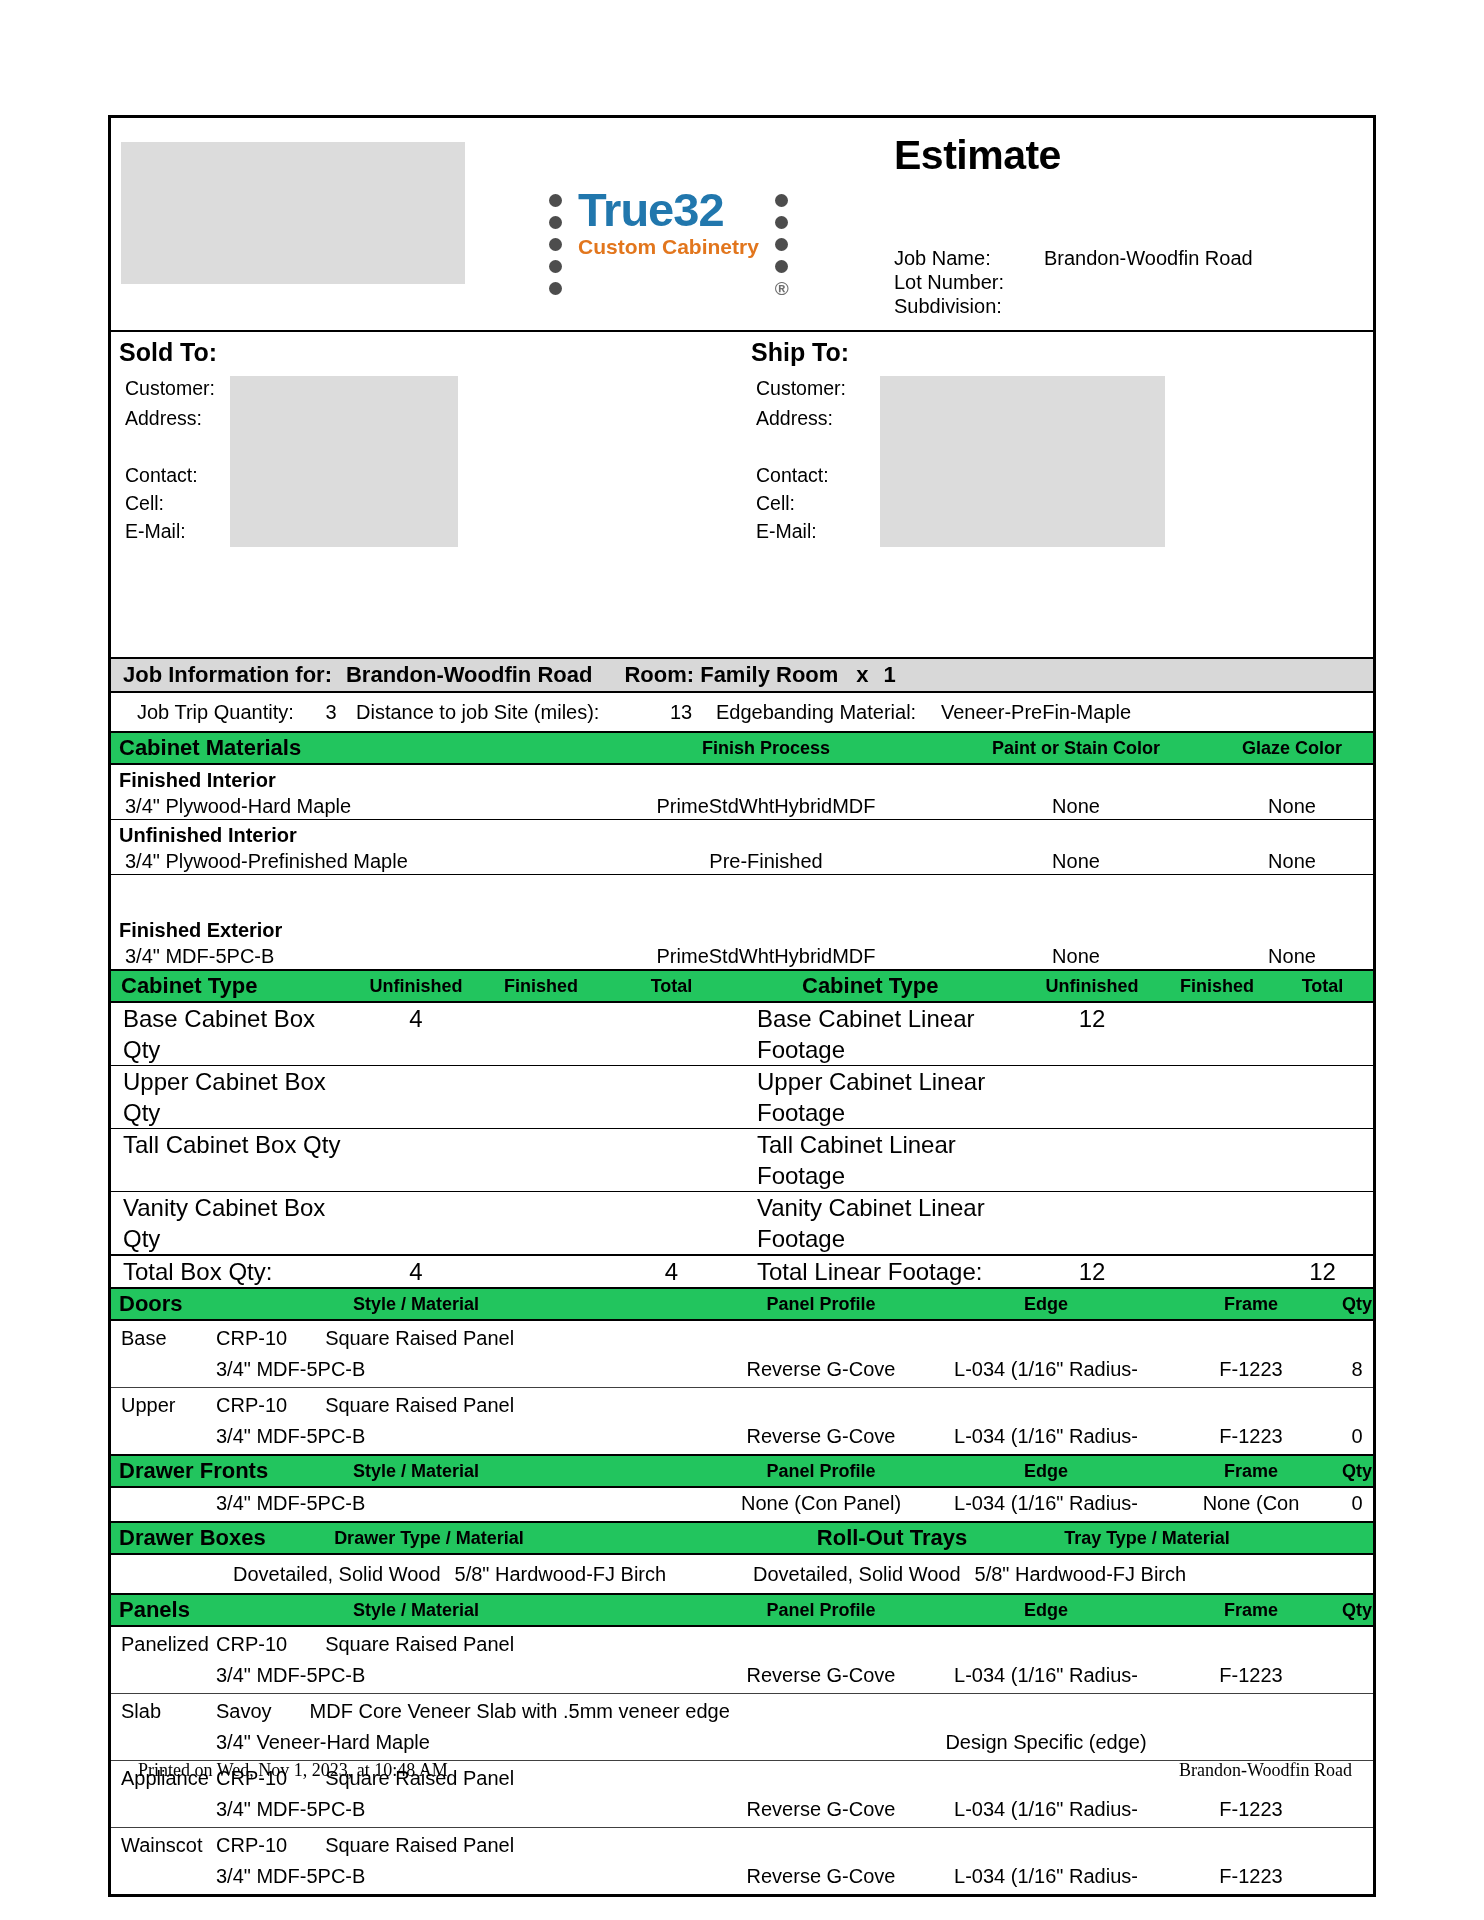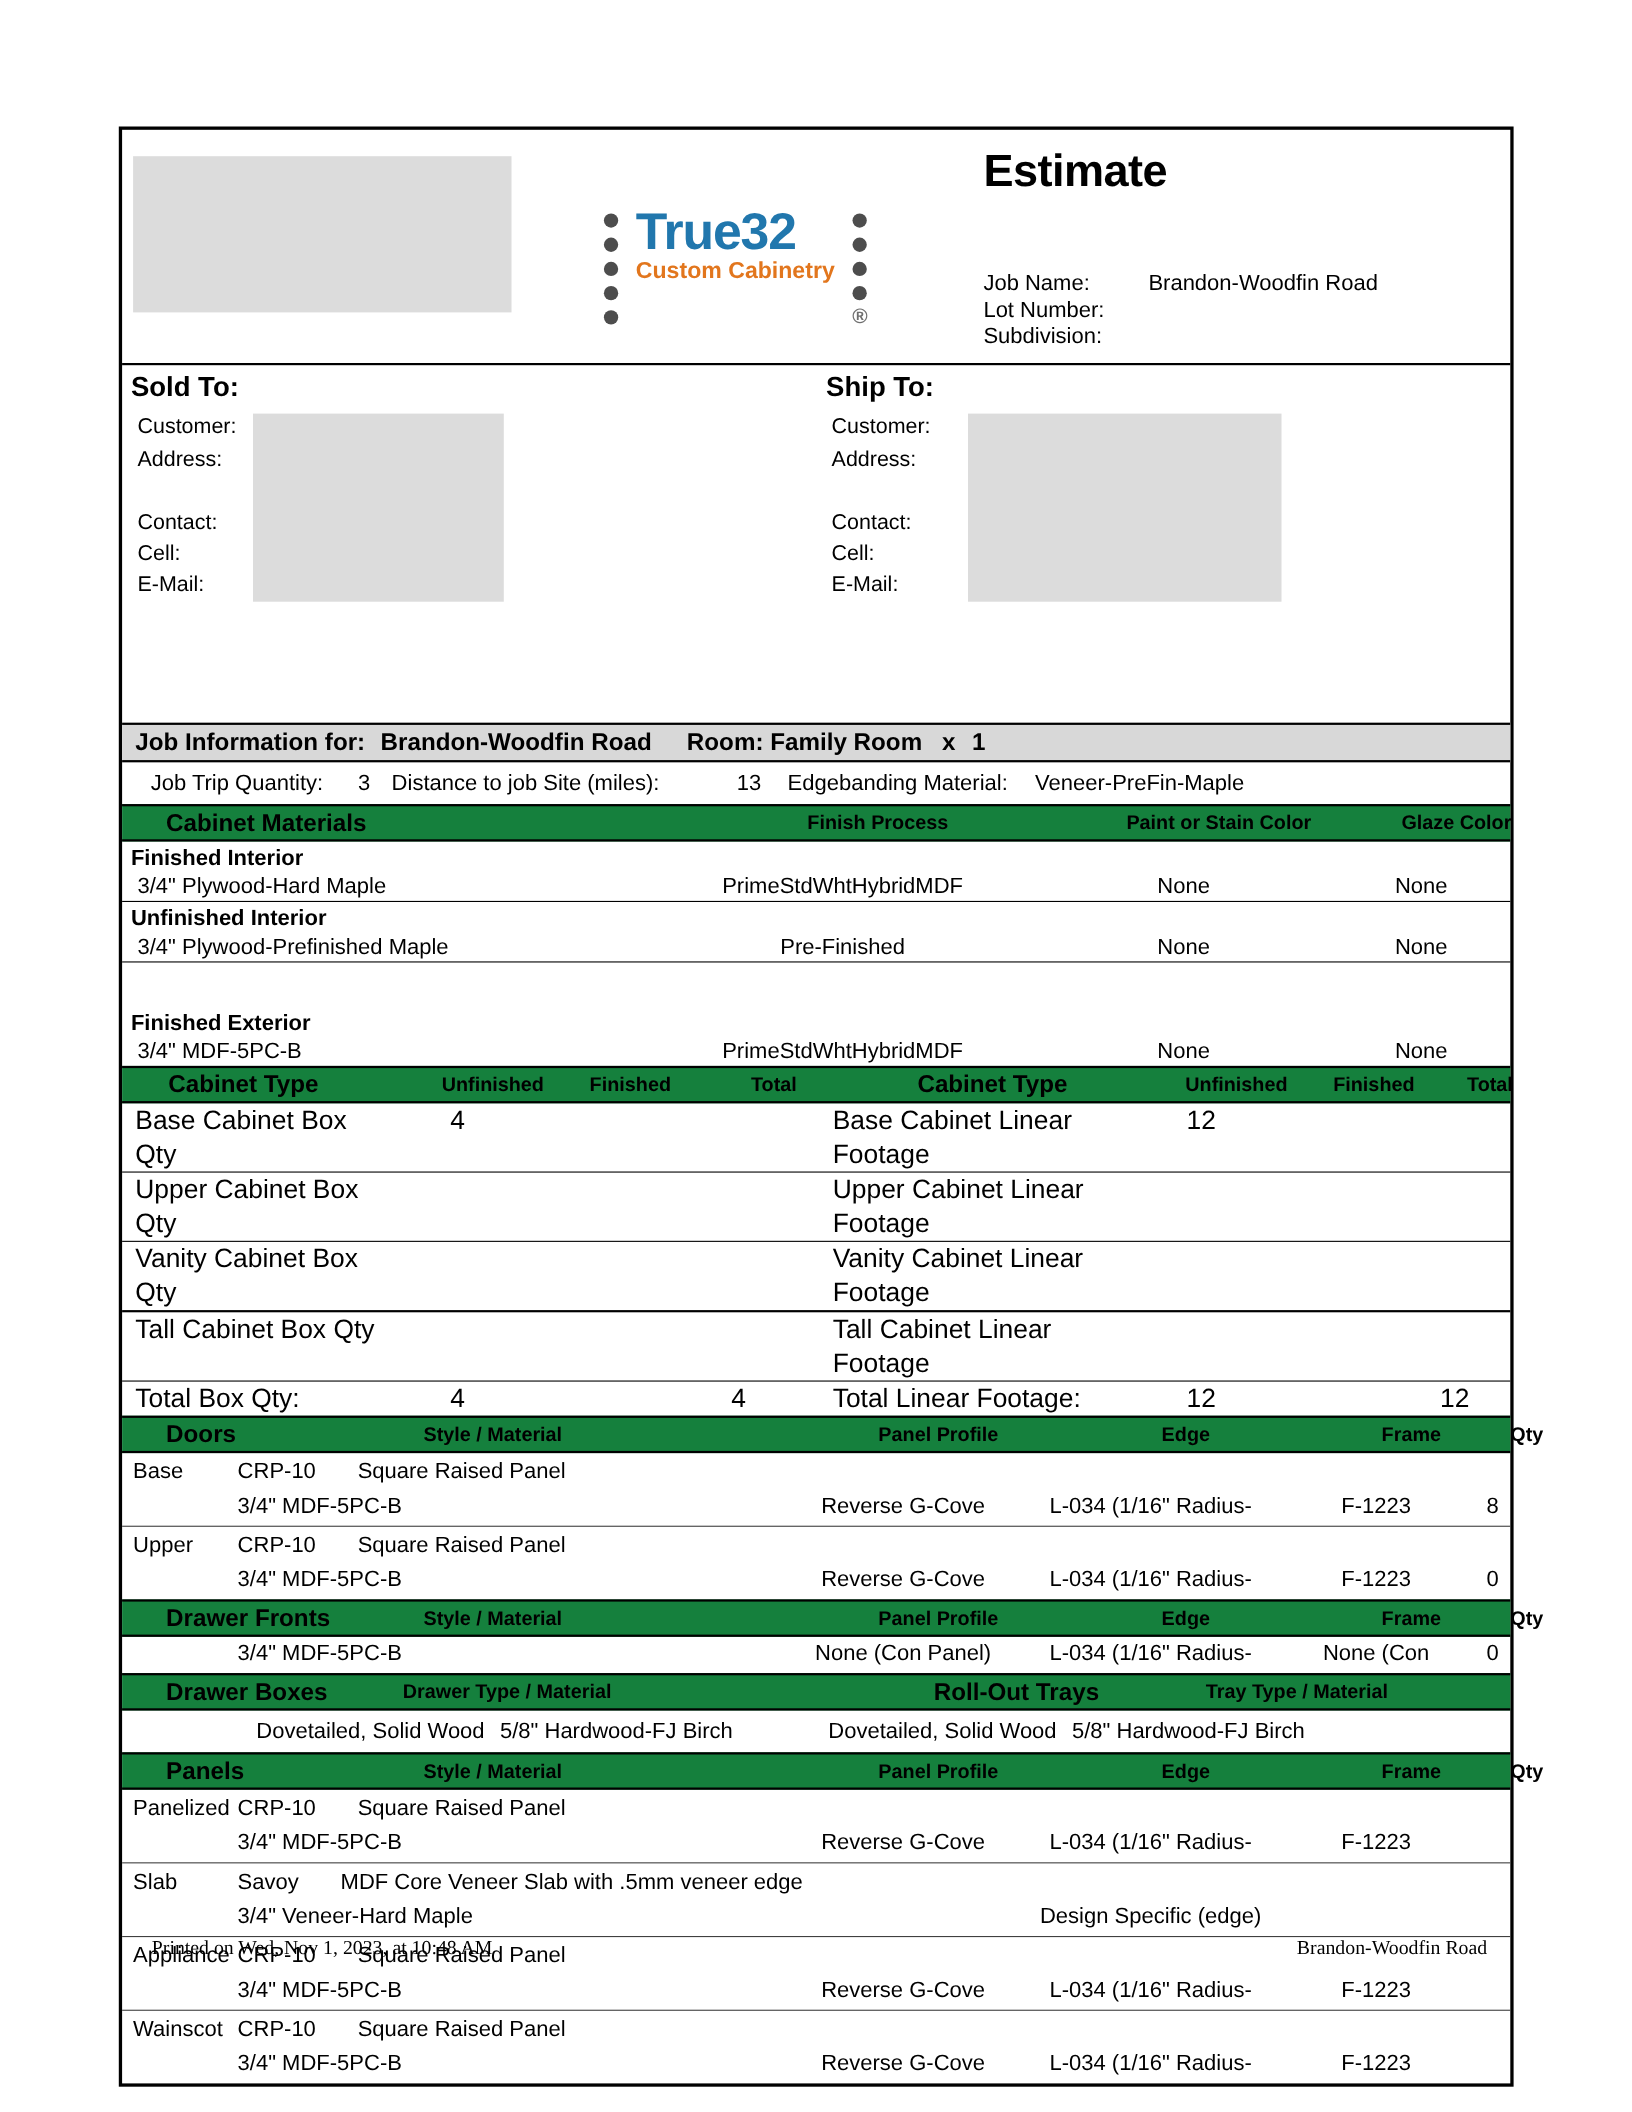--- a/index.html
+++ b/index.html
@@ -28,21 +28,21 @@
   .box-ship{left:769px;top:44px;width:285px;height:171px;}
   
   .job-bar{background:#d8d8d8;border-top:2px solid #000;border-bottom:2px solid #000;
            height:32px;display:flex;align-items:center;font-weight:bold;font-size:22px;padding-left:12px;}
   .job-bar .ml1{margin-left:14px;} .job-bar .ml2{margin-left:32px;}
   .job-bar .ml3{margin-left:18px;} .job-bar .ml4{margin-left:15px;}
   .trip{display:grid;grid-template-columns:195px 50px 290px 70px 225px auto;align-items:center;
         height:38px;font-size:20px;}
   .trip .lab1{padding-left:26px;} .trip .cen{text-align:center;}
   
-  .bar{background:#15803d;border-top:2px solid #000;border-bottom:2px solid #000;height:30px;padding-left:32px;}
+  .bar{background:#22c55e;border-top:2px solid #000;border-bottom:2px solid #000;height:30px;}
   .bar .title{font-size:22px;font-weight:bold;line-height:30px;padding-left:8px;white-space:nowrap;}
   .bar .colh{font-size:18px;font-weight:bold;text-align:center;line-height:30px;white-space:nowrap;}
   
   .grid-mat{display:grid;grid-template-columns:480px 350px 270px 162px;}
   .mat-group{border-bottom:1px solid #000;}
   .mat-group:last-child{border-bottom:none;margin-top:40px;}
   .mat-name{font-size:20px;font-weight:bold;padding-left:8px;line-height:26px;padding-top:2px;}
   .mat-vals{font-size:20px;line-height:26px;}
   .mat-vals .c{text-align:center;}
   .mat-material{padding-left:14px;}
@@ -216,36 +216,36 @@
       <div class="ct-row grid-ct">
         <div class="ct-label">Upper Cabinet Box Qty</div>
     <div class="ct-val"></div>
     <div class="ct-val"></div>
     <div class="ct-val"></div>
     <div class="ct-label rt">Upper Cabinet Linear Footage</div>
     <div class="ct-val"></div>
     <div class="ct-val"></div>
     <div class="ct-val"></div>
       </div>
+      <div class="ct-row grid-ct">
+        <div class="ct-label">Tall Cabinet Box Qty</div>
+    <div class="ct-val"></div>
+    <div class="ct-val"></div>
+    <div class="ct-val"></div>
+    <div class="ct-label rt">Tall Cabinet Linear Footage</div>
+    <div class="ct-val"></div>
+    <div class="ct-val"></div>
+    <div class="ct-val"></div>
+      </div>
       <div class="ct-row grid-ct thick">
         <div class="ct-label">Vanity Cabinet Box Qty</div>
     <div class="ct-val"></div>
     <div class="ct-val"></div>
     <div class="ct-val"></div>
     <div class="ct-label rt">Vanity Cabinet Linear Footage</div>
-    <div class="ct-val"></div>
-    <div class="ct-val"></div>
-    <div class="ct-val"></div>
-      </div>
-      <div class="ct-row grid-ct">
-        <div class="ct-label">Tall Cabinet Box Qty</div>
-    <div class="ct-val"></div>
-    <div class="ct-val"></div>
-    <div class="ct-val"></div>
-    <div class="ct-label rt">Tall Cabinet Linear Footage</div>
     <div class="ct-val"></div>
     <div class="ct-val"></div>
     <div class="ct-val"></div>
       </div>
       <div class="ct-row grid-ct last">
         <div class="ct-label">Total Box Qty:</div>
     <div class="ct-val">4</div>
     <div class="ct-val"></div>
     <div class="ct-val">4</div>
     <div class="ct-label rt">Total Linear Footage:</div>

